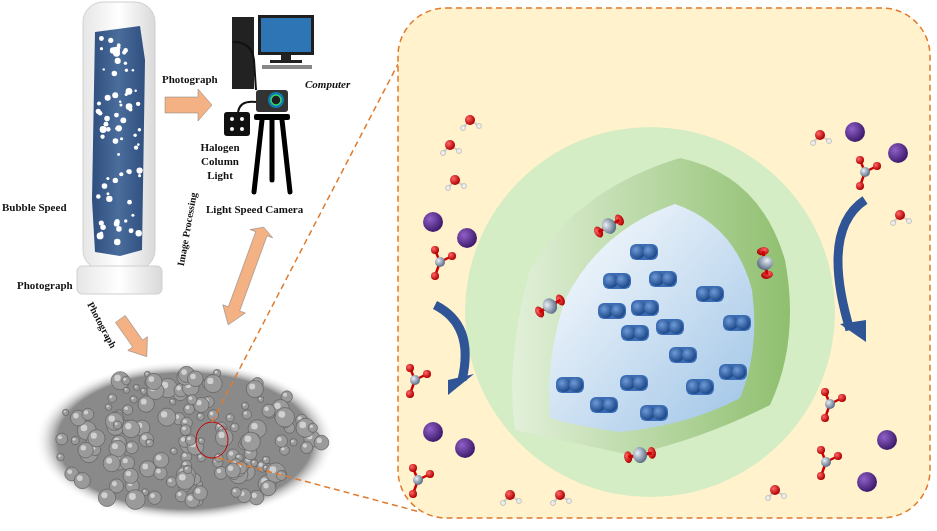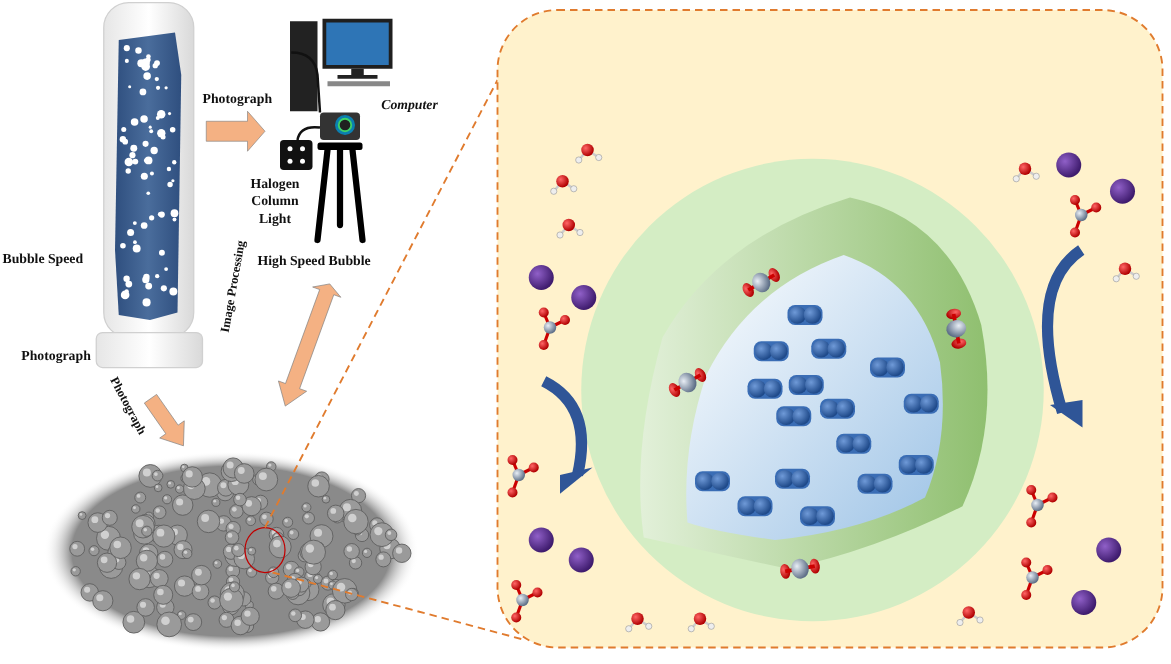--- a/index.html
+++ b/index.html
@@ -741,18 +741,18 @@
   </svg>
 
   <div class="lbl" style="left:162px;top:73px;">Photograph</div>
   <div class="lbl" style="left:305px;top:78px;font-style:italic;">Computer</div>
   <div class="lbl center" style="left:196px;top:140px;width:48px;line-height:14px;">
     <div>Halogen</div>
     <div>Column</div>
     <div>Light</div>
   </div>
   <div class="lbl" style="left:2px;top:201px;">Bubble Speed</div>
-  <div class="lbl" style="left:206px;top:203px;">High Speed Bubble</div>
+  <div class="lbl" style="left:206px;top:203px;">Light Speed Camera</div>
   <div class="lbl" style="left:17px;top:279px;">Photograph</div>
   <div class="lbl" style="left:175px;top:265px;transform:rotate(-80deg);transform-origin:left top;font-size:10px;">Image Processing</div>
   <div class="lbl" style="left:95px;top:300px;transform:rotate(62deg);transform-origin:left top;font-size:10px;">Photograph</div>
 
 </div>
 
 </body></html>

